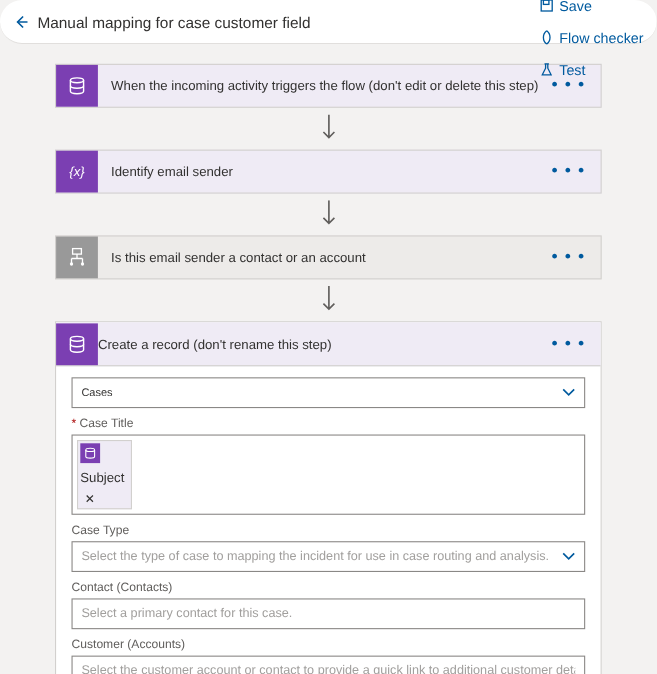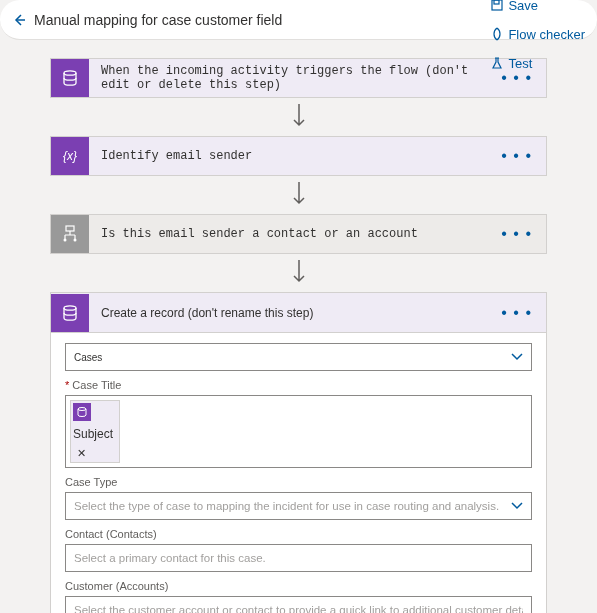--- a/index.html
+++ b/index.html
@@ -8,27 +8,27 @@
   .back-btn { color: #005a9e; display: flex; align-items: center; font-size: 14px; cursor: pointer; }
   .back-icon { margin-right: 8px; display: inline-flex; }
   .title { font-size: 14px; color: #323130; }
   .toolbar { margin-left: auto; display: flex; gap: 14px; flex-direction: column; }
   .tool-btn { color: #005a9e; display: flex; align-items: center; gap: 4px; font-size: 13px; cursor: pointer; }
   .canvas { padding: 18px 50px 0 50px; width: 100%; }
   .step { border: 1px solid #d2d0ce; background: #efebf5; height: 40px; display: flex; align-items: center; }
   .step.gray { background: #edebe9; }
   .step .icon-box { width: 38px; height: 38px; background: #7b3fb2; display: flex; align-items: center; justify-content: center; }
   .step.gray .icon-box { background: #999; }
-  .step .label { padding-left: 12px; font-size: 12px; flex: 1; font-family: Liberation Mono, monospace; }
+  .step .label { padding-left: 12px; font-size: 12px; flex: 1; }
   .step .menu { color: #005a9e; padding-right: 14px; font-size: 16px; letter-spacing: 1px; line-height: 0; cursor:pointer; }
   .arrow { display: flex; justify-content: center; padding: 6px 0; }
   .card { border: 1px solid #d2d0ce; background: #fff; }
   .card-header { background: #efebf5; height: 40px; display: flex; align-items: center; border-bottom: 1px solid #d2d0ce; }
   .card-header .icon-box { width: 38px; height: 38px; background: #7b3fb2; display: flex; align-items: center; justify-content: center; }
-  .card-header .label { padding-left: 12px; font-size: 12px; flex: 1; }
+  .card-header .label { font-size: 12px; flex: 1; }
   .card-header .menu { color: #005a9e; padding-right: 14px; font-size: 16px; letter-spacing: 1px; line-height: 0; cursor:pointer;}
   .card-body { padding: 10px 14px 6px 14px; }
   .field { margin-bottom: 8px; }
   .field-label { font-size: 11px; color: #605e5c; margin-bottom: 4px; display: block; }
   .field-label .req { color: #a80000; }
   .field-input { width: 100%; border: 1px solid #8a8886; height: 28px; padding: 0 8px; font-size: 12px; display: flex; align-items: center; justify-content: space-between; background:#fff;}
   .field-input .placeholder { color: #a19f9d; font-size: 11.5px; white-space: nowrap; overflow: hidden; }
   .field-input .value { font-size: 10px; }
   .field-input .chev { color: #005a9e; font-size: 11px; }
   .chip-box { width: 100%; border: 1px solid #8a8886; padding: 4px; display:flex; align-items:center; }

